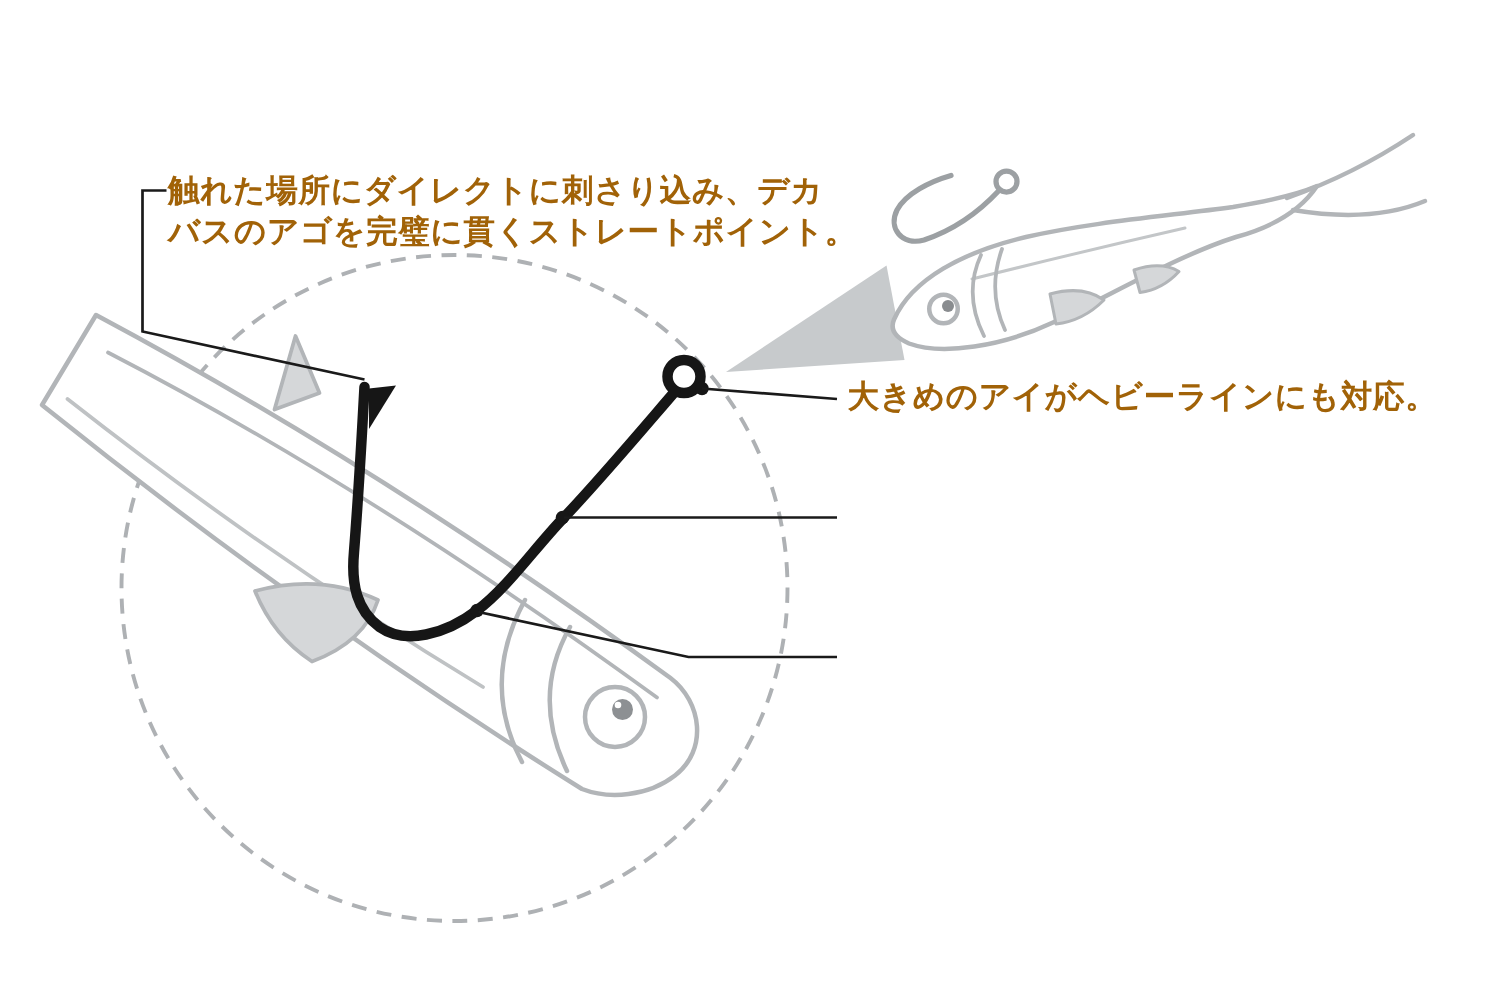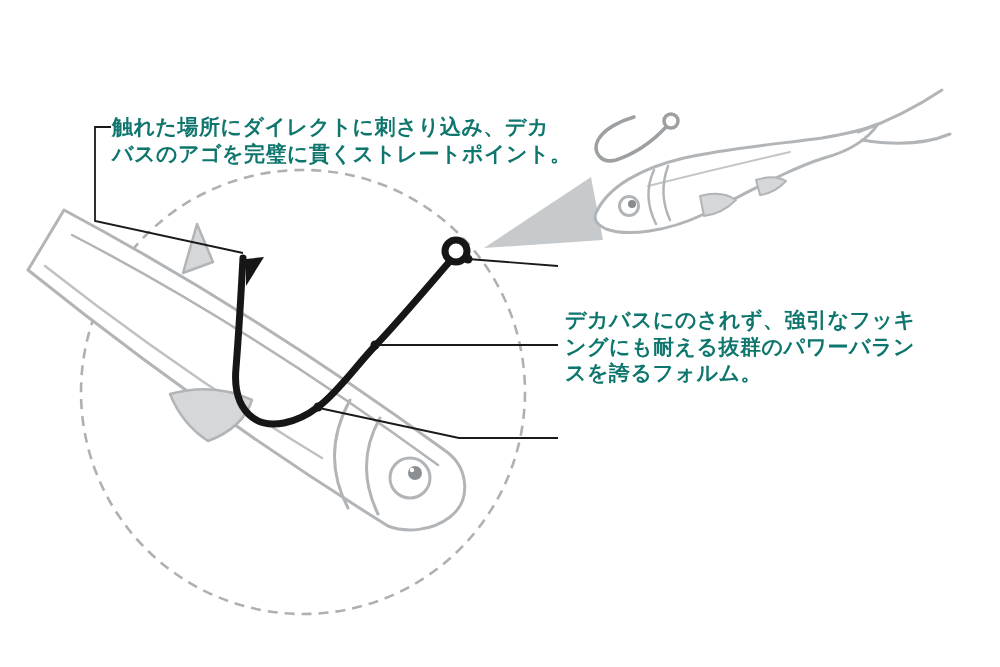--- a/index.html
+++ b/index.html
@@ -3,21 +3,21 @@
 <meta charset="utf-8">
 <style>
   html,body{margin:0;padding:0;background:#ffffff;}
   .page{
     position:relative;width:1000px;height:667px;background:#ffffff;overflow:hidden;
     font-family:"DejaVu Sans","Liberation Sans",sans-serif;
   }
   .illustration{position:absolute;left:0;top:0;width:1000px;height:667px;}
   .callout-text{
     position:absolute;font-weight:700;font-size:21px;line-height:26.5px;
-    color:#0f766e;white-space:pre-line;letter-spacing:.5px;
+    color:#a16207;white-space:pre-line;letter-spacing:.5px;
   }
   .t-point{left:112px;top:114px;}
   .t-eye{left:565px;top:251px;}
   .t-form{left:565px;top:307px;}
   .t-bend{left:565px;top:423px;}
 </style>
 </head>
 <body>
 
 <div class="page">
@@ -74,17 +74,15 @@
     <g stroke="#1a1a1a" stroke-width="1.8" fill="none">
       <polyline points="111,127 95,127 95,221 243,253"></polyline>
       <polyline points="468,259 558,266"></polyline>
       <polyline points="376,345 558,345"></polyline>
       <polyline points="319,408 459,438 558,438"></polyline>
     </g>
   </svg>
 
   <div class="callout-text t-point">触れた場所にダイレクトに刺さり込み、デカ
 バスのアゴを完璧に貫くストレートポイント。</div>
-  <div class="callout-text t-form">デカバスにのされず、強引なフッキ
-ングにも耐える抜群のパワーバラン
-スを誇るフォルム。</div>
+  <div class="callout-text t-eye">大きめのアイがヘビーラインにも対応。</div>
 
 </div>
 
 </body></html>

